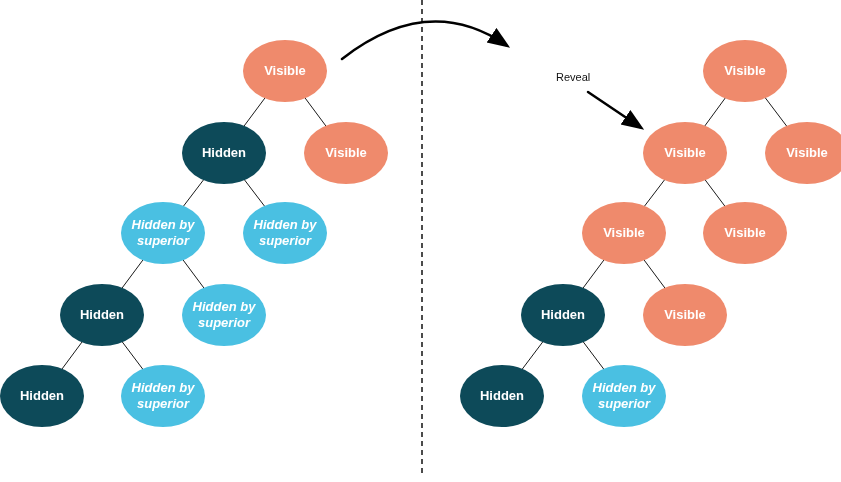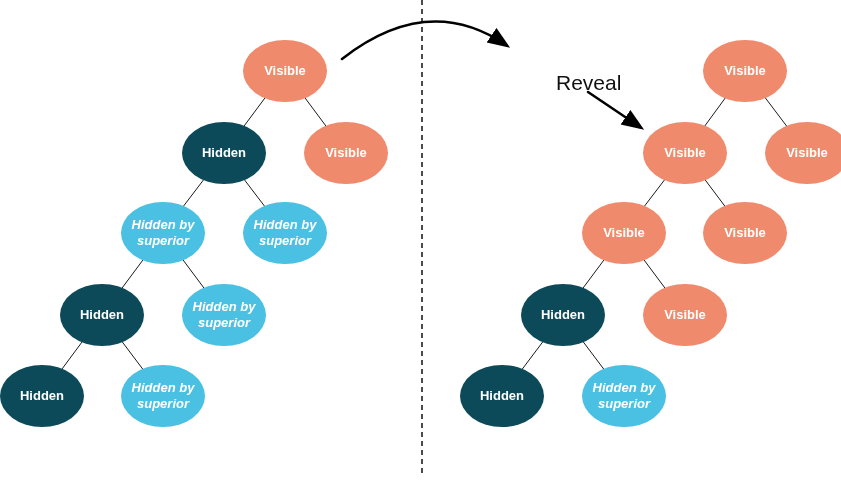--- a/index.html
+++ b/index.html
@@ -32,21 +32,21 @@
     padding: 2px 6px;
     box-sizing: border-box;
   }
   .node.visible  { background: var(--visible-color, #EF8A6C); }
   .node.hidden   { background: var(--hidden-color, #0D4A59); }
   .node.hbs      { background: var(--hbs-color, #4AC0E2); font-style: italic; }
   .reveal-label {
     position: absolute;
     left: 556px;
     top: 71px;
-    font-size: 21px;
+    font-size: 11px;
     color: #111111;
     font-weight: 400;
   }
 </style>
 </head>
 <body>
 
 <div class="canvas">
 
   <svg class="layer" viewBox="0 0 841 482" xmlns="http://www.w3.org/2000/svg">

